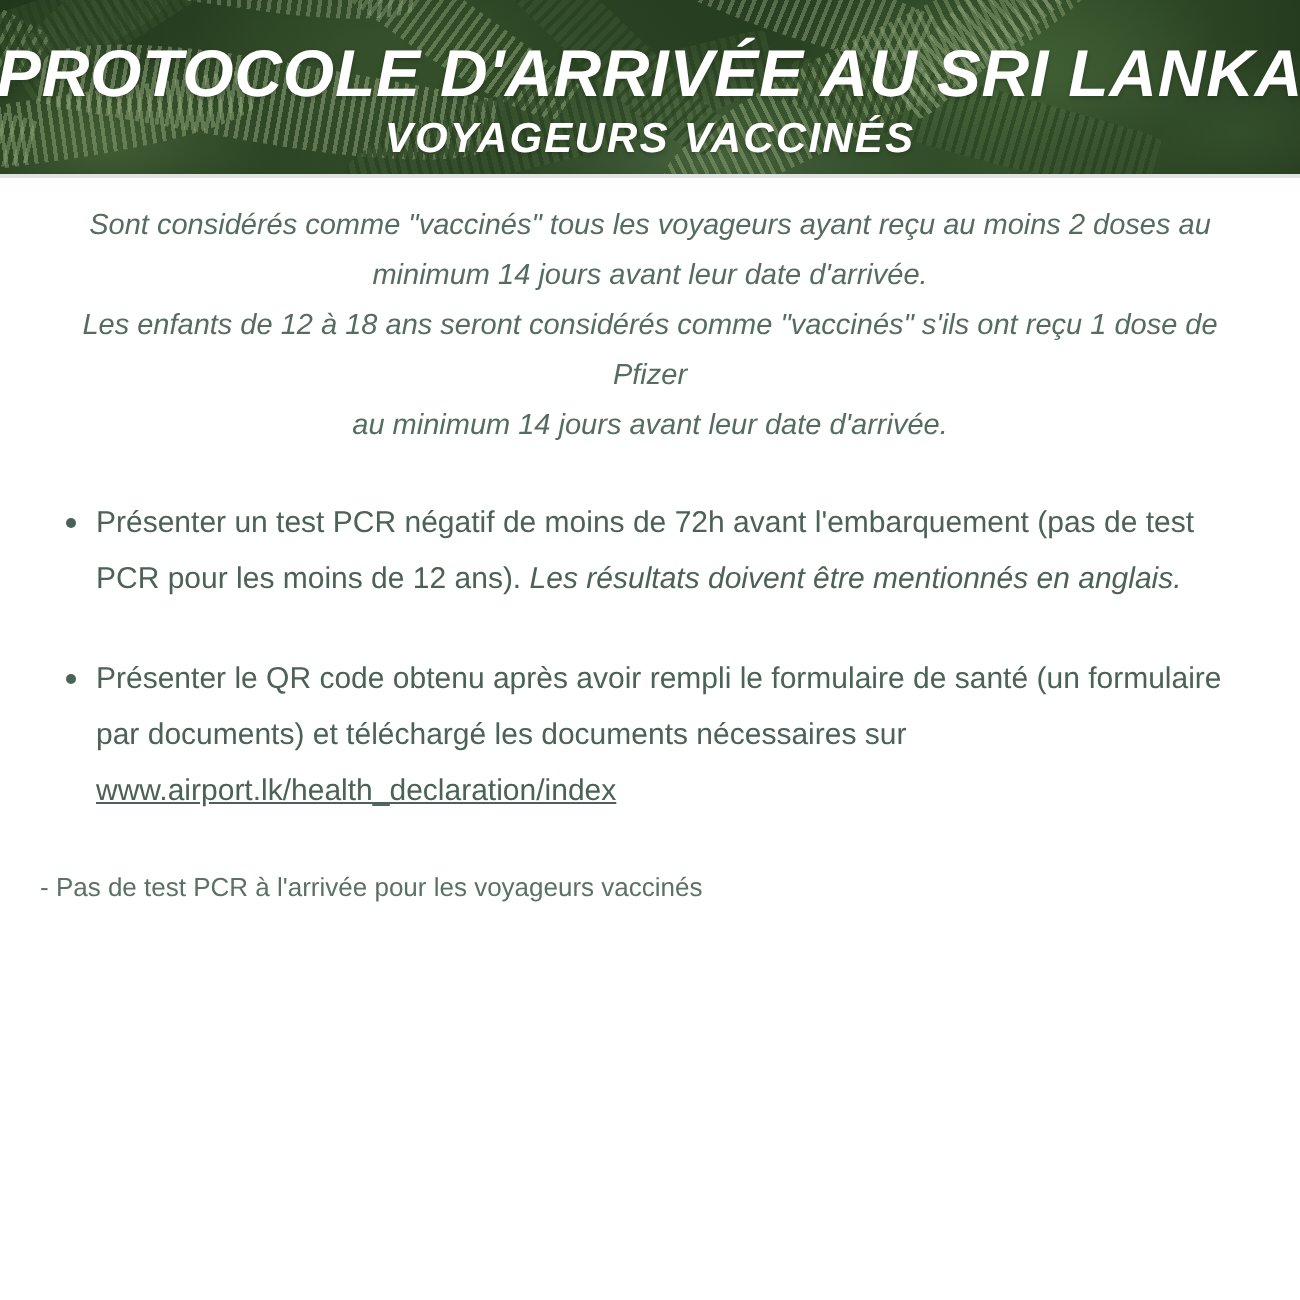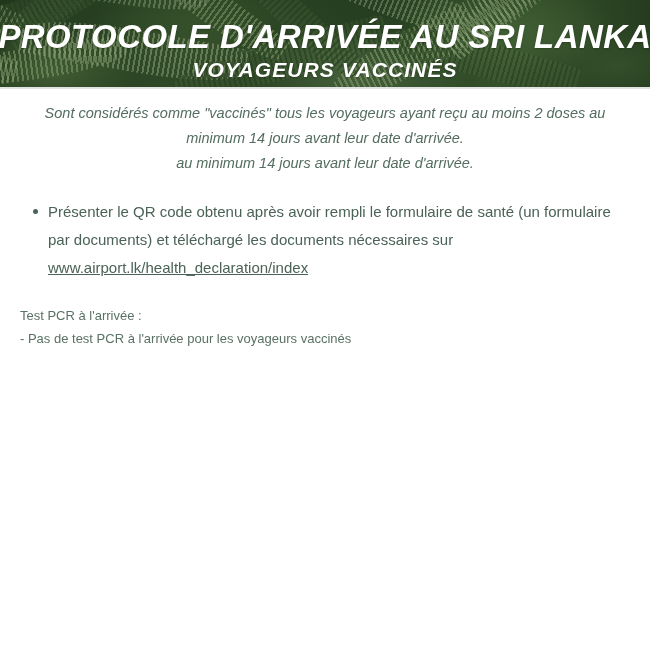--- a/index.html
+++ b/index.html
@@ -234,35 +234,39 @@
       <div class="subtitle">VOYAGEURS VACCINÉS</div>
     </div>
     <div class="header-divider"></div>
   </div>
 
   <div class="body-area">
 
     <div class="intro">
       <p>Sont considérés comme "vaccinés" tous les voyageurs ayant reçu au moins 2 doses au</p>
       <p>minimum 14 jours avant leur date d'arrivée.</p>
+      <p>Les enfants de 12 à 18 ans seront considérés comme "vaccinés" s'ils ont reçu 1 dose de Pfizer</p>
       <p>au minimum 14 jours avant leur date d'arrivée.</p>
     </div>
 
     <ul class="bullets">
 
 
 
+      <li class="bullet">
+        <span class="dot"></span>
+        <span>Présenter un test PCR négatif de moins de 72h avant l'embarquement (pas de test PCR pour les moins de 12 ans). </span><em>Les résultats doivent être mentionnés en anglais.</em>
+      </li>
 
 
       <li class="bullet">
         <span class="dot"></span>
         <span>Présenter le QR code obtenu après avoir rempli le formulaire de santé (un formulaire par documents) et téléchargé les documents nécessaires sur </span><a class="link" href="#">www.airport.lk/health_declaration/index</a>
       </li>
 
     </ul>
 
     <div class="footer">
-      <div>Test PCR à l'arrivée :</div>
       <div>- Pas de test PCR à l'arrivée pour les voyageurs vaccinés</div>
     </div>
 
   </div>
 </div>
 
 </body></html>

